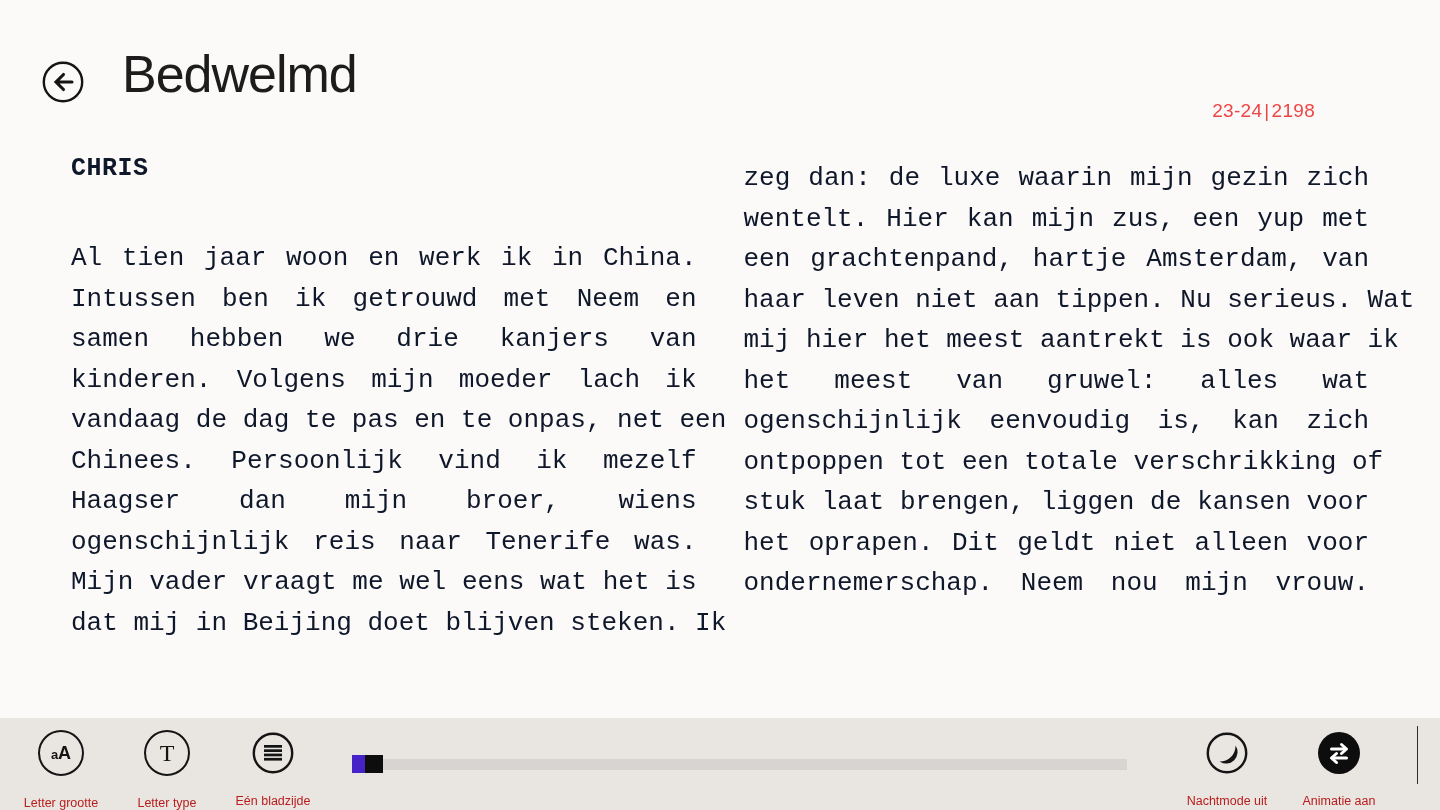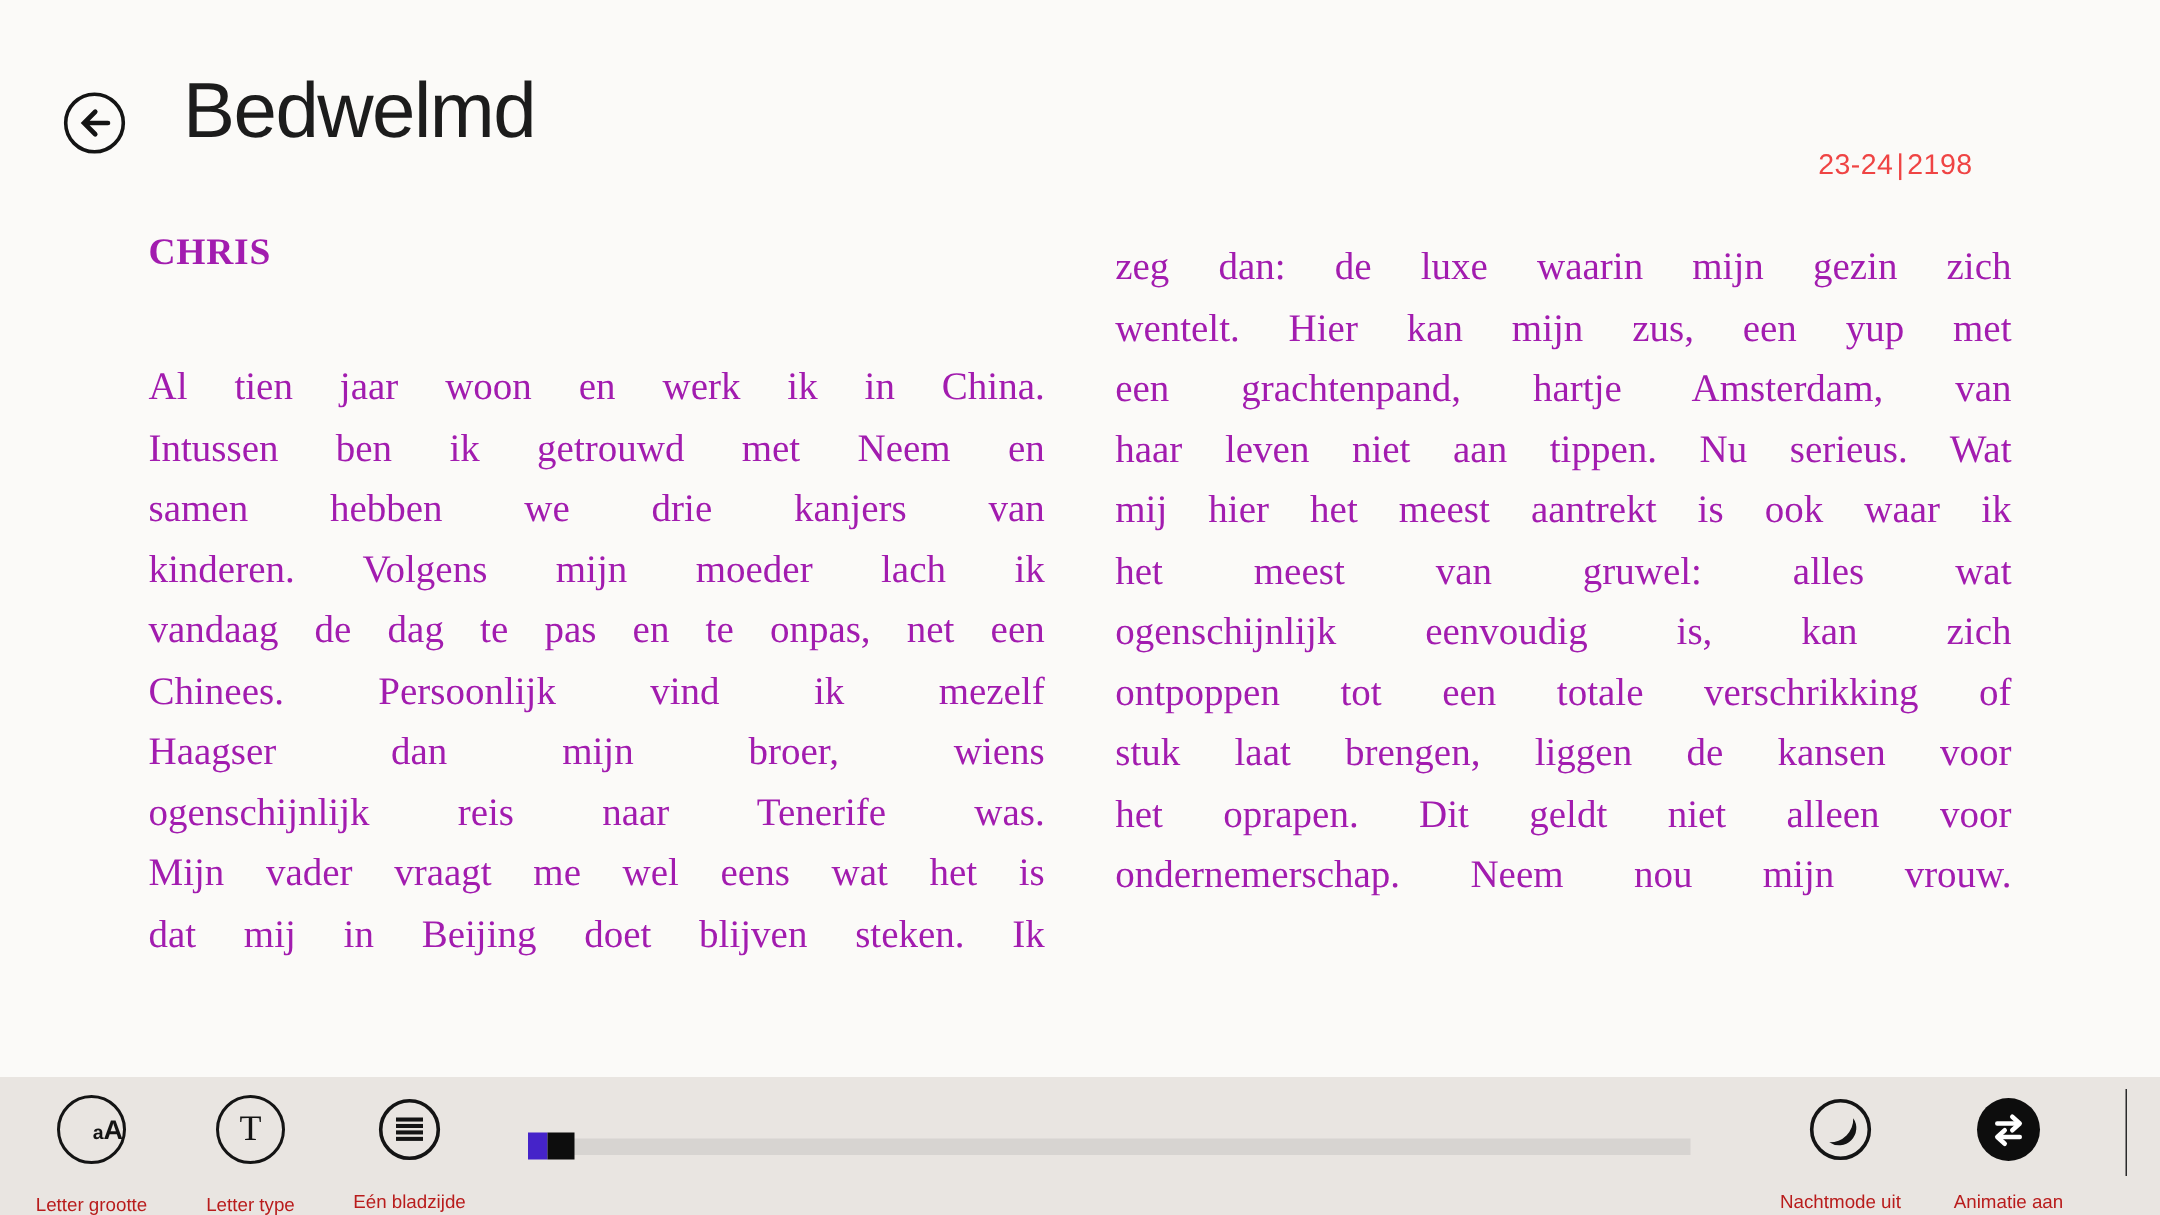--- a/index.html
+++ b/index.html
@@ -20,23 +20,23 @@
     position:absolute;left:122px;top:44px;
     font-size:52px;font-weight:300;letter-spacing:-1px;color:#1c1c1c;text-align:center;
   }
   .page-indicator{
     position:absolute;right:125px;top:64px;
     font-size:19px;color:#ef4444;letter-spacing:0.3px;margin-top:36px;
   }
   .page-indicator .sep{padding:0 2px;font-weight:400;}
   
   .content{
-    display:flex;gap:47px;padding:0 99px;
-    font-family:Liberation Serif, serif;
-    font-size:26px;color:#a21caf;
+    display:flex;gap:47px;padding:0 71px;
+    font-family:Liberation Mono, monospace;
+    font-size:26px;color:#0f172a;
   }
   .col{flex:1;min-width:0;}
   .col-right{padding-top:6px;}
   .chapter-heading{
     font-weight:bold;font-size:25px;letter-spacing:0.5px;
     line-height:34px;margin-bottom:52px;
   }
   .tline{
     text-align:justify;
     text-align-last:justify;
@@ -129,21 +129,21 @@
         <div class="tline">stuk laat brengen, liggen de kansen voor</div>
         <div class="tline">het oprapen. Dit geldt niet alleen voor</div>
         <div class="tline">ondernemerschap. Neem nou mijn vrouw.</div>
       </div>
   </div>
 </div>
 
 <div class="appbar">
 
   <div class="bar-btn" style="margin-left:8px;">
-    <span class="circle" style="border:2.2px solid #141414;justify-content:flex-end;">
+    <span class="circle" style="border:2.2px solid #141414;">
       <span class="glyph-aA"><span class="small">a</span><span class="big">A</span></span>
     </span>
     <span class="label">Letter grootte</span>
   </div>
 
   <div class="bar-btn">
     <span class="circle" style="border:2.2px solid #141414;">
       <span class="glyph-T">T</span>
     </span>
     <span class="label">Letter type</span>

